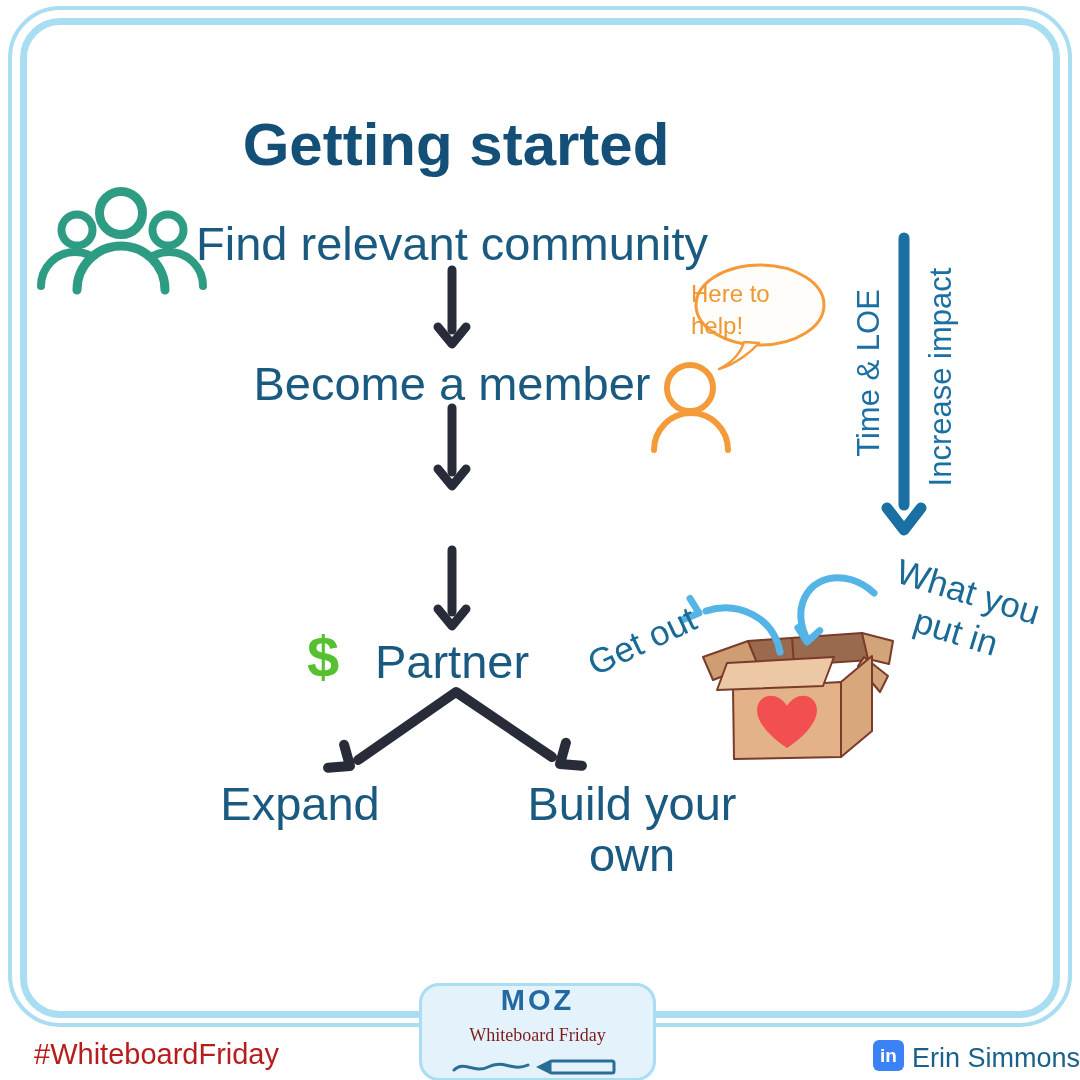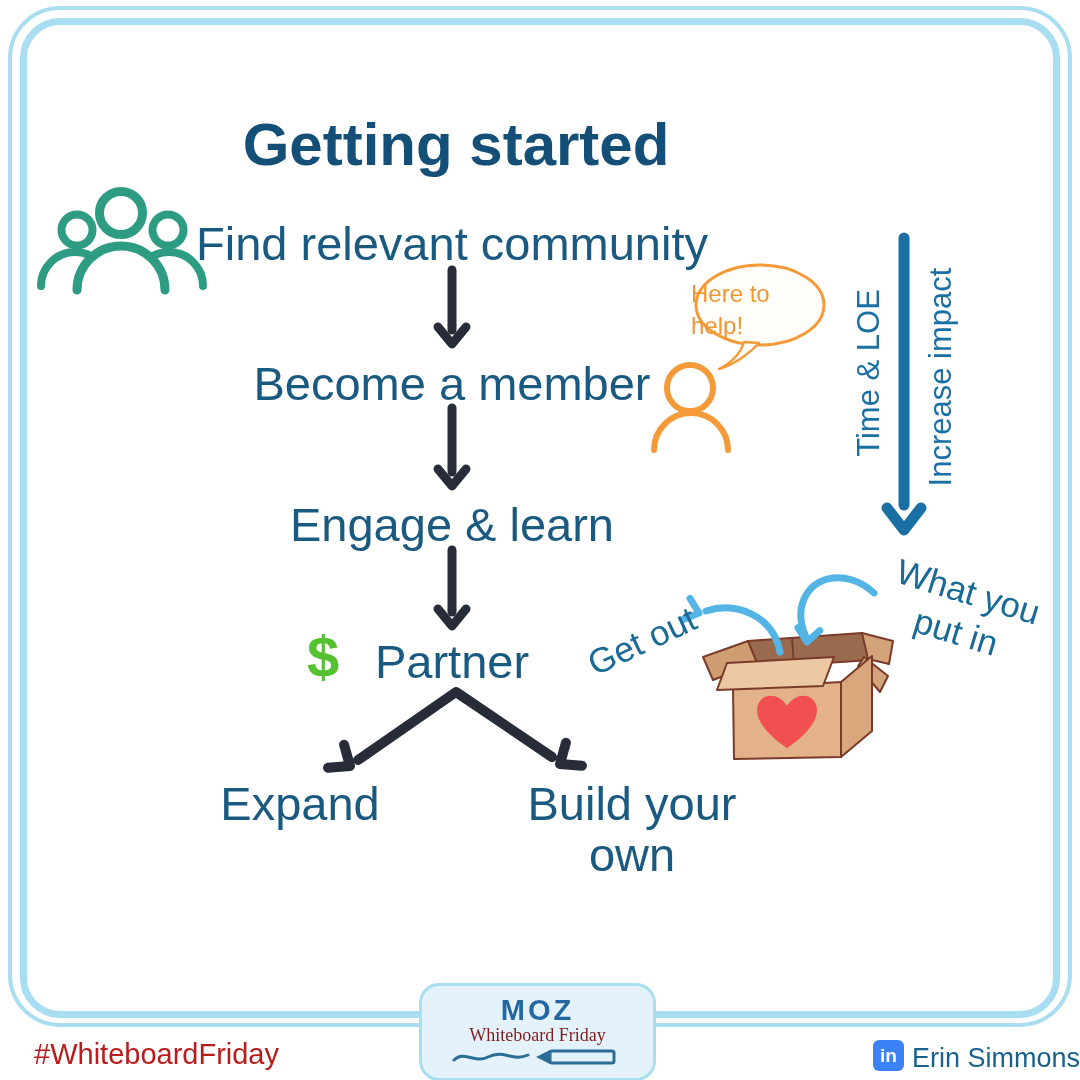--- a/index.html
+++ b/index.html
@@ -32,21 +32,21 @@
   .vlabel.time{left:869px;top:373px;}
   .vlabel.impact{left:941px;top:377px;}
   .getout{position:absolute;left:642px;top:641px;transform:translate(-50%,-50%) rotate(-25deg);
           font-size:35px;color:#1a6a96;white-space:nowrap;}
   .whatyou{position:absolute;left:962px;top:612px;transform:translate(-50%,-50%) rotate(17deg);
            font-size:35px;color:#1a6a96;text-align:center;line-height:1.2;white-space:nowrap;}
   
   .hashtag{position:absolute;left:34px;top:1038px;font-size:29px;color:#b91c1c;}
   .badge{position:absolute;left:419px;top:983px;width:231px;height:92px;
          background:#e3f2fb;border:3px solid #a9ddf1;border-radius:20px;
-         display:flex;flex-direction:column;align-items:center;justify-content:center;}
+         display:flex;flex-direction:column;align-items:center;justify-content:space-between;}
   .badge .brand{font-size:29px;font-weight:bold;letter-spacing:3px;color:#2368a0;line-height:1;}
   .badge .sub{font-family:"Liberation Serif", serif;font-size:18px;color:#7f1d1d;line-height:1.15;}
   .linkedin{position:absolute;left:873px;top:1040px;width:31px;height:31px;border-radius:6px;
             background:#3b82f6;color:#fff;font-size:19px;font-weight:bold;
             display:flex;align-items:center;justify-content:center;}
   .author{position:absolute;left:912px;top:1043px;font-size:27px;color:#19618b;white-space:nowrap;}
 </style>
 </head>
 <body>
 
@@ -114,21 +114,20 @@
     </g>
     <g stroke="#54b4e6" fill="none" stroke-width="7" stroke-linecap="round" stroke-linejoin="round">
       <path d="M 874 593 C 846 567 806 575 801 610 C 800 621 802 629 806 637"></path>
       <path d="M -11 -13 L 0 0 L 11 -13" transform="translate(807,642) rotate(8)"></path>
     </g>
   </svg>
 
   <div class="title">Getting started</div>
   <div class="step step1">Find relevant community</div>
   <div class="step step2">Become a member</div>
-  <div class="step step3">Engage &amp; learn</div>
   <div class="dollar">$</div>
   <div class="step step4">Partner</div>
   <div class="step branch-left">Expand</div>
   <div class="step branch-right">
     <div>Build your</div>
     <div>own</div>
   </div>
 
   <div class="bubble-text">
     <div>Here to</div>

